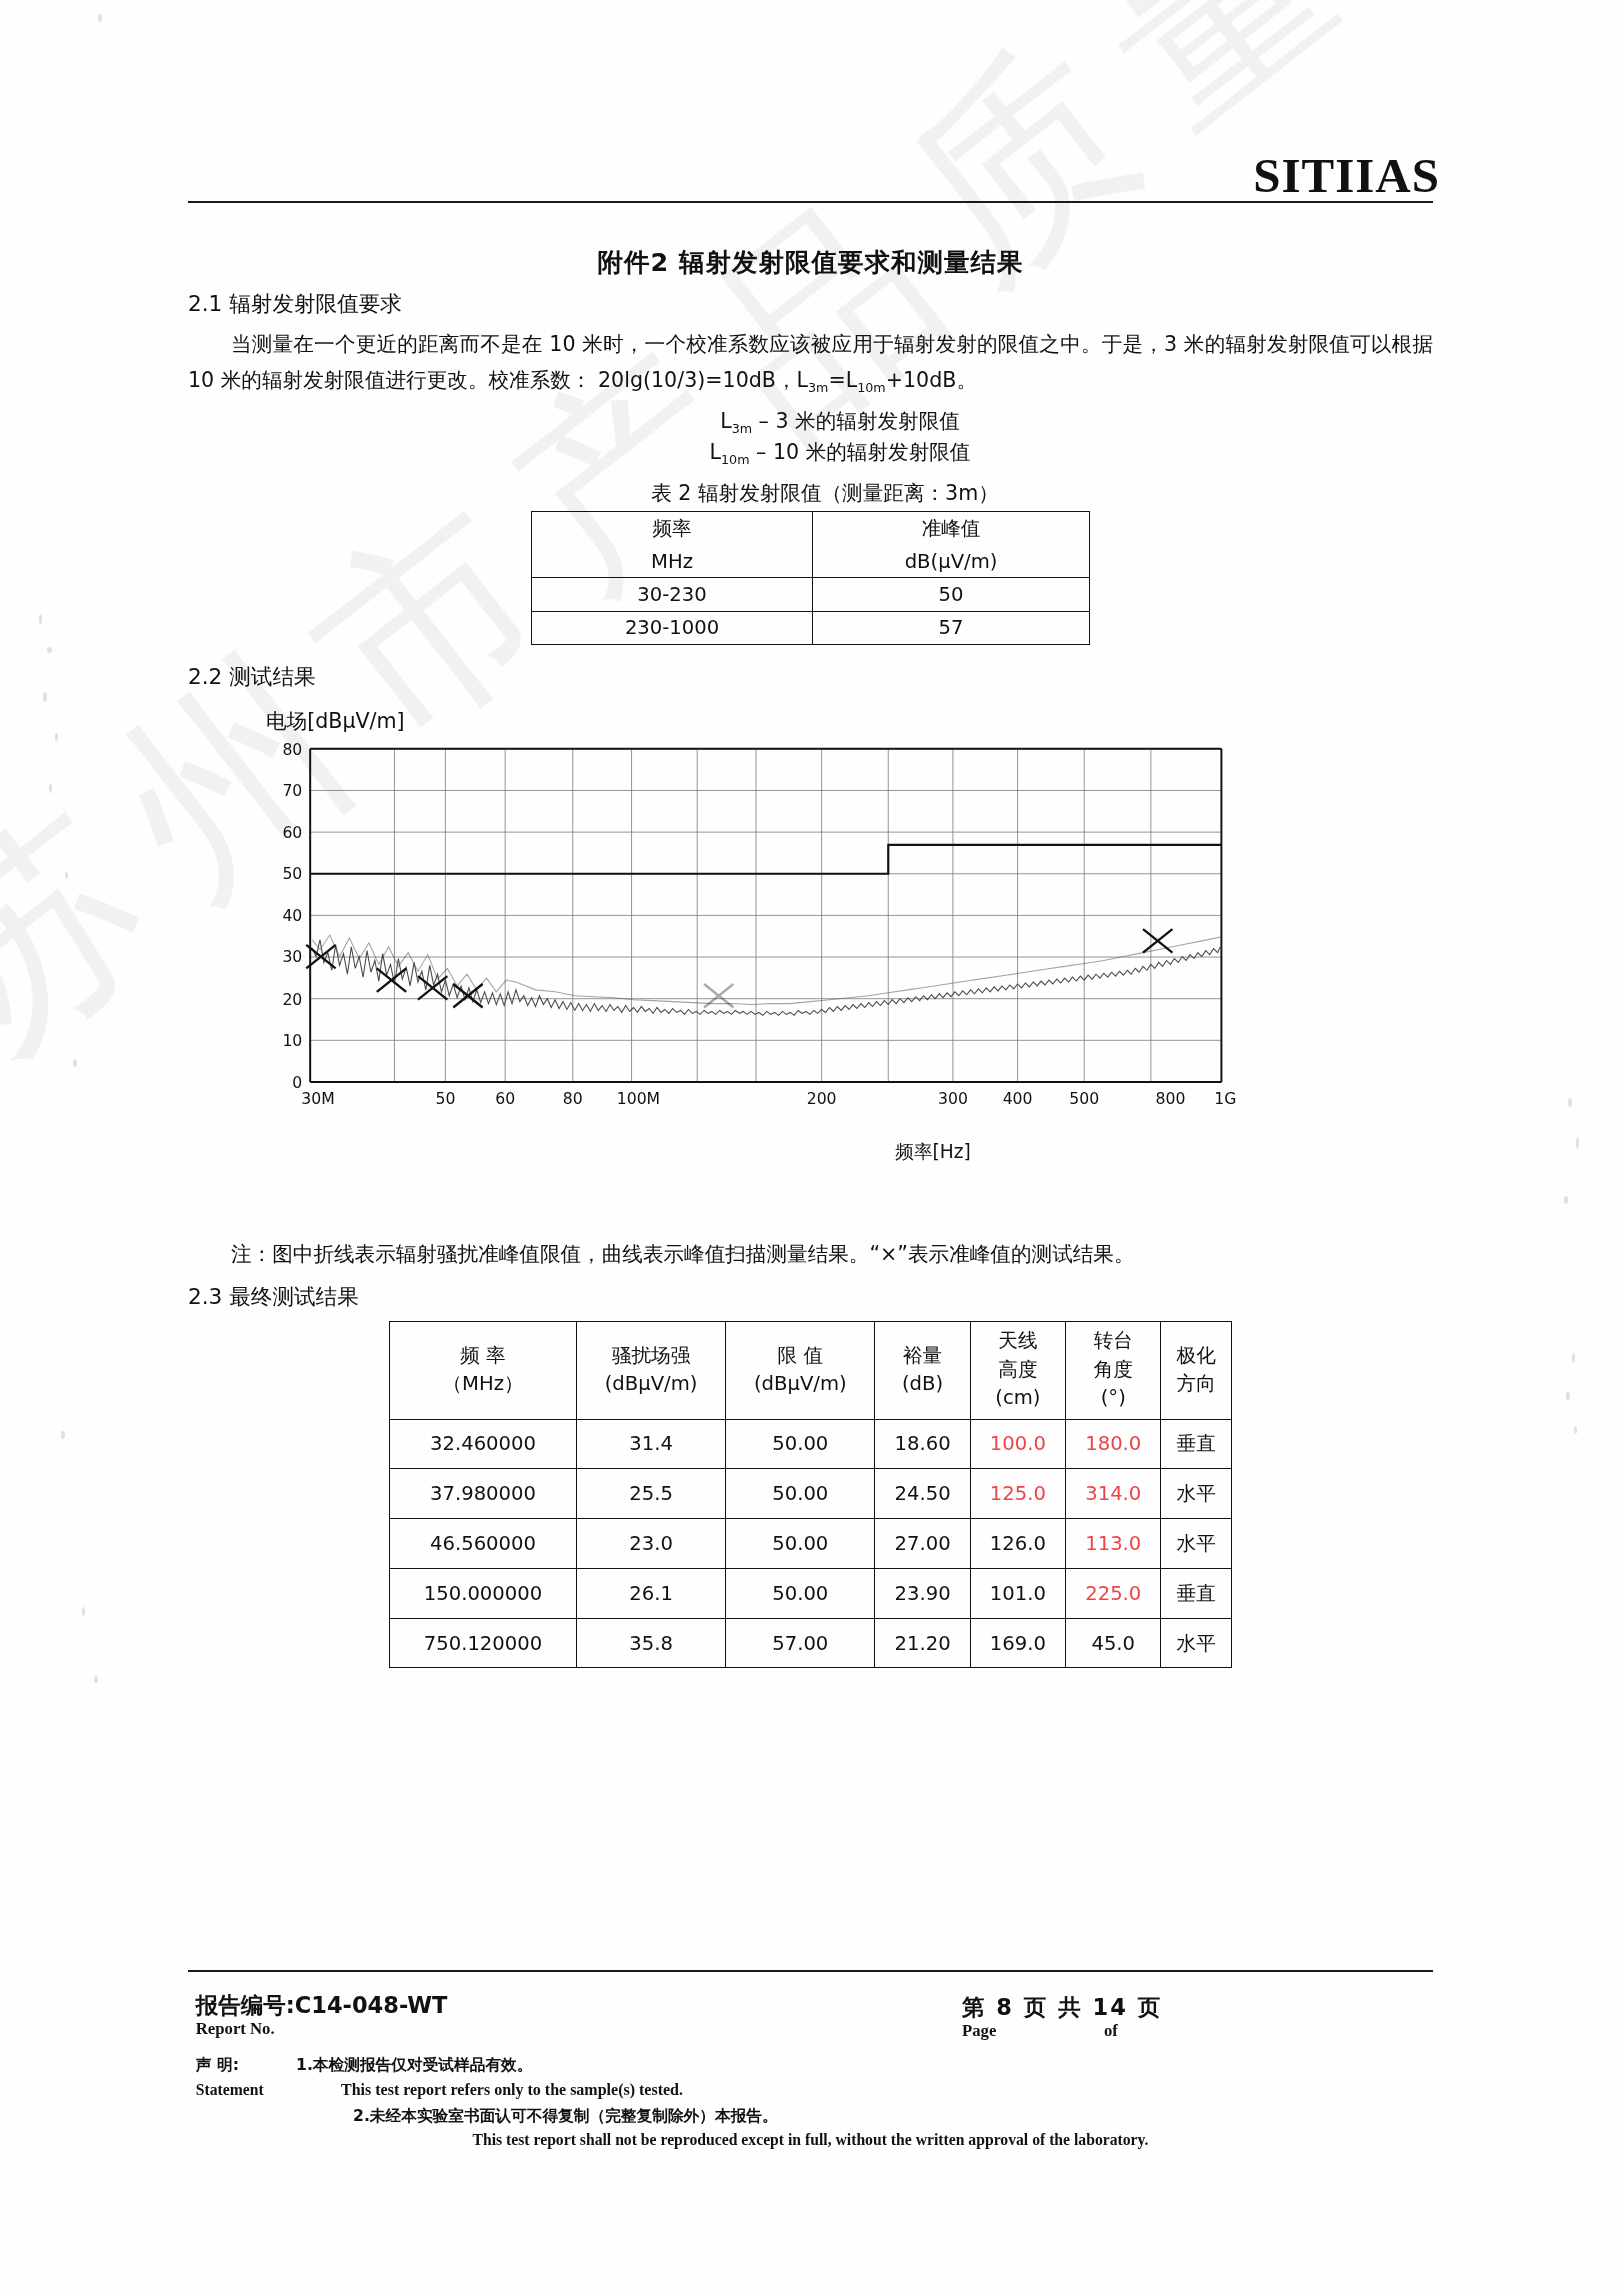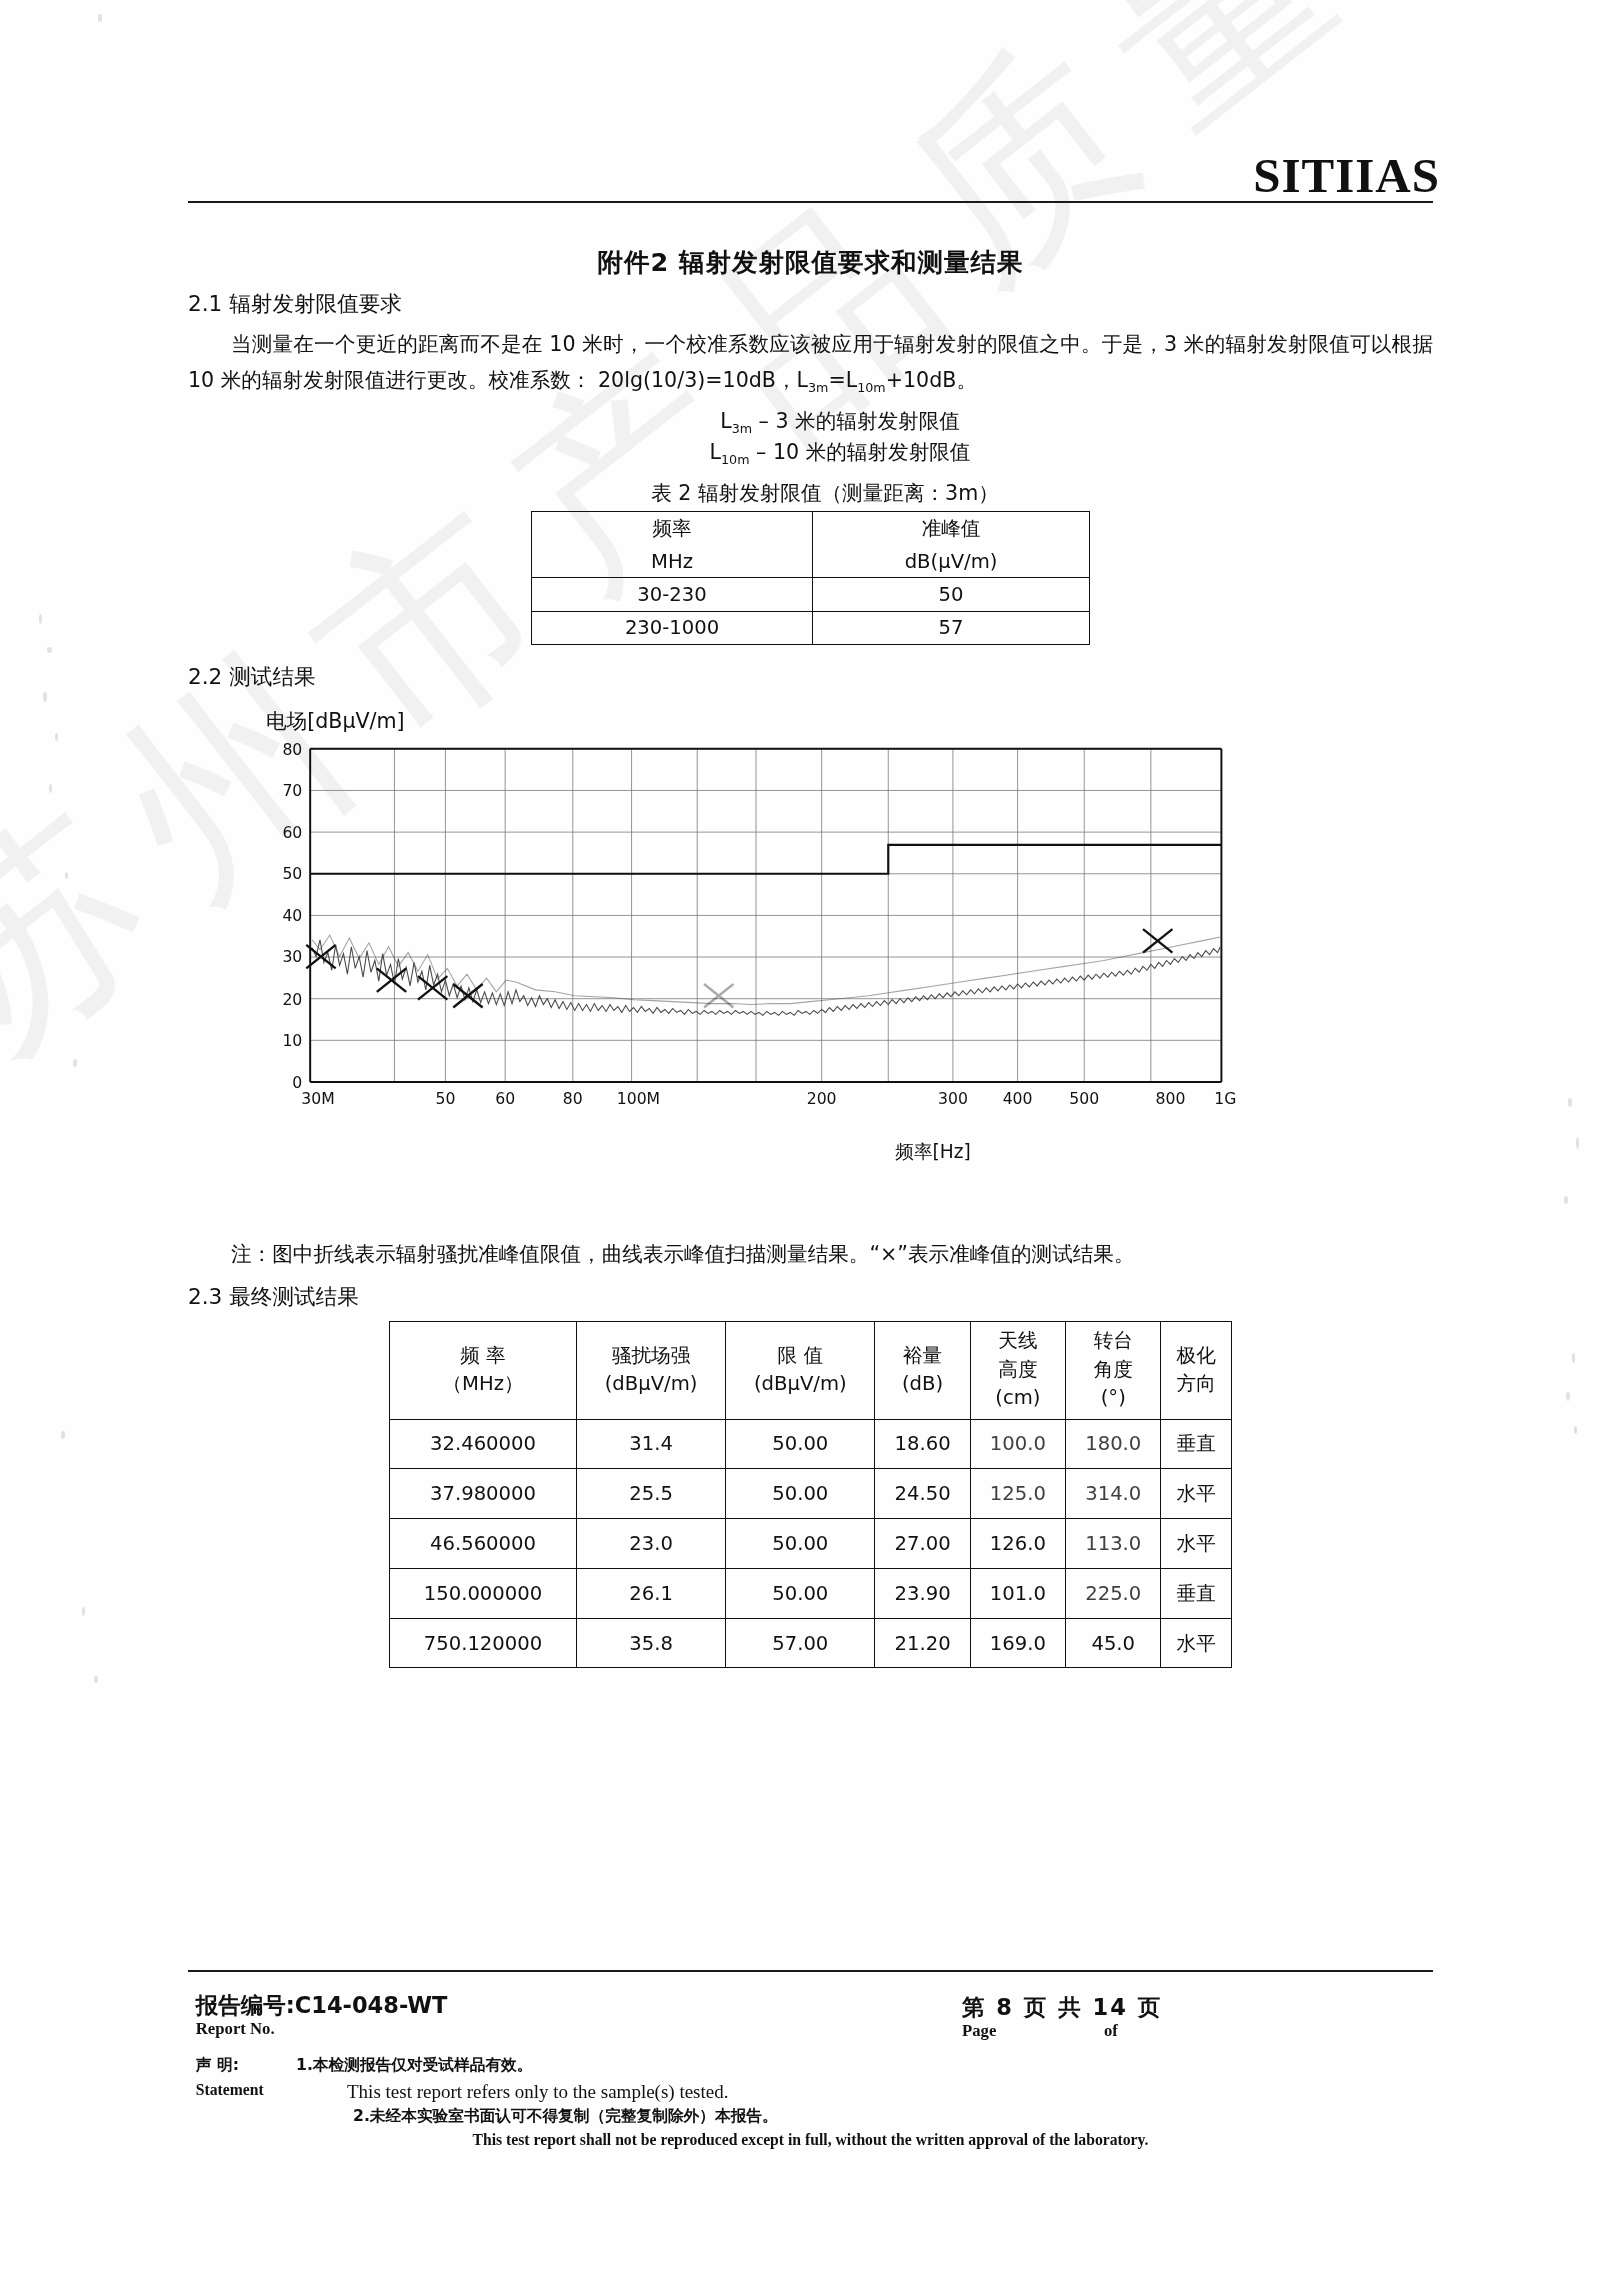--- a/index.html
+++ b/index.html
@@ -163,21 +163,21 @@
   table.t3 td, table.t3 th {
     border: 1.6px solid #111;
     font-family: "DejaVu Sans", sans-serif;
     font-size: 19.6px;
     font-weight: normal;
     text-align: center;
     padding: 5.9px 3.9px;
     height: 37px;
   }
   table.t3 th { height: 82px; line-height: 1.45; }
-  td.faded { color: #404040; }
+  td.faded { color: #ef4444; }
 
   
   .footer {
     position: absolute;
     left: 188px;
     top: 1990px;
     width: 1245px;
     font-family: "DejaVu Sans", sans-serif;
   }
   .foot-row1 { position: relative; height: 65px; }
@@ -209,23 +209,23 @@
   .st-label-en {
     position: absolute; left: 7.8px;
     font-family: Liberation Serif, serif;
     font-size: 15.7px; font-weight: 700;
   }
   .st-text {
     position: absolute; left: 108px;
     font-size: 15.7px; font-weight: 700;
   }
   .st-text-en {
-    position: absolute; left: 159px;
+    position: absolute; left: 153px;
     font-family: "Liberation Serif", serif;
-    font-size: 19px; font-weight: 400;
+    font-size: 16px; font-weight: 700;
   }
   .st-center {
     position: absolute; left: 0; width: 100%;
     text-align: center;
     font-family: "Liberation Serif", serif;
     font-size: 15.7px; font-weight: 700;
   }
   .fbox { position: relative; height: 118px; }
 </style>
 </head>

